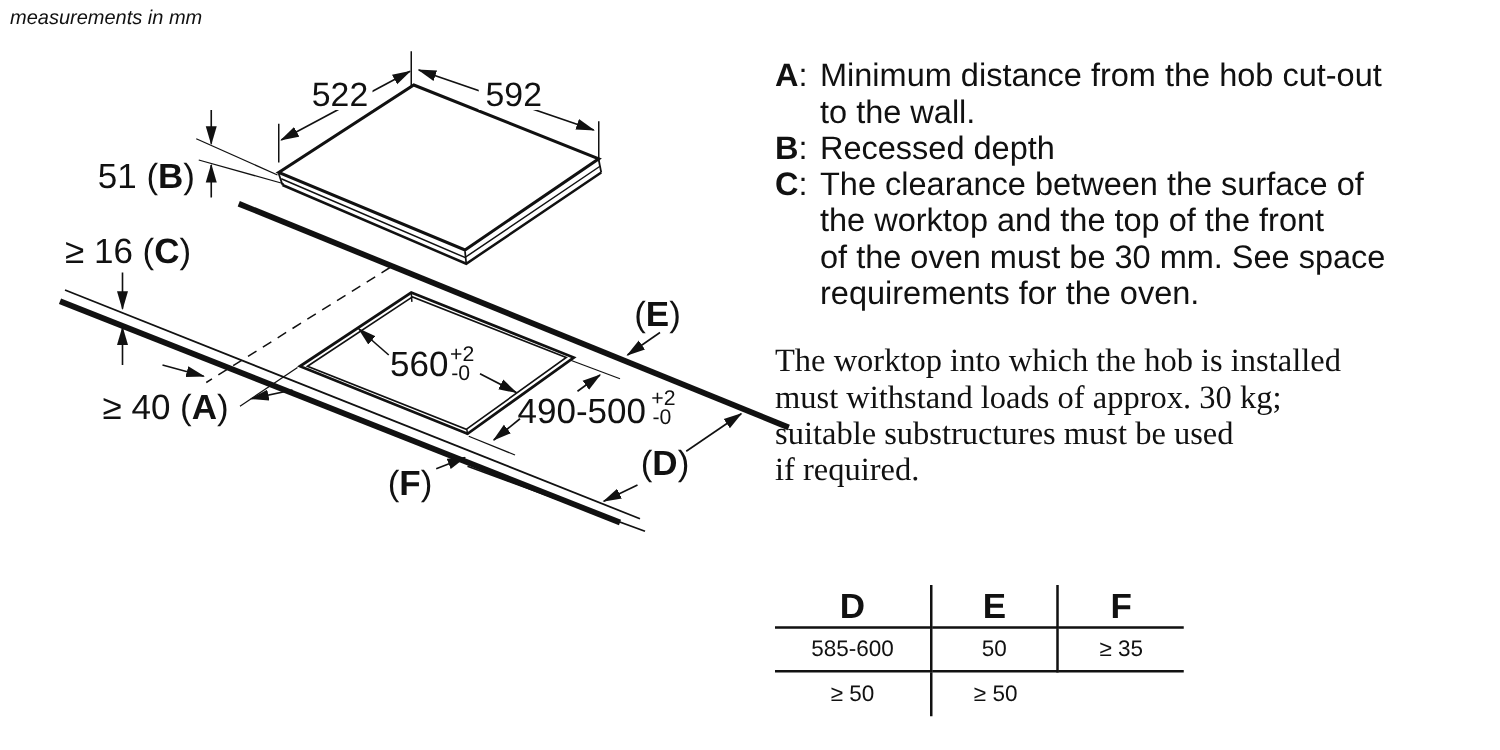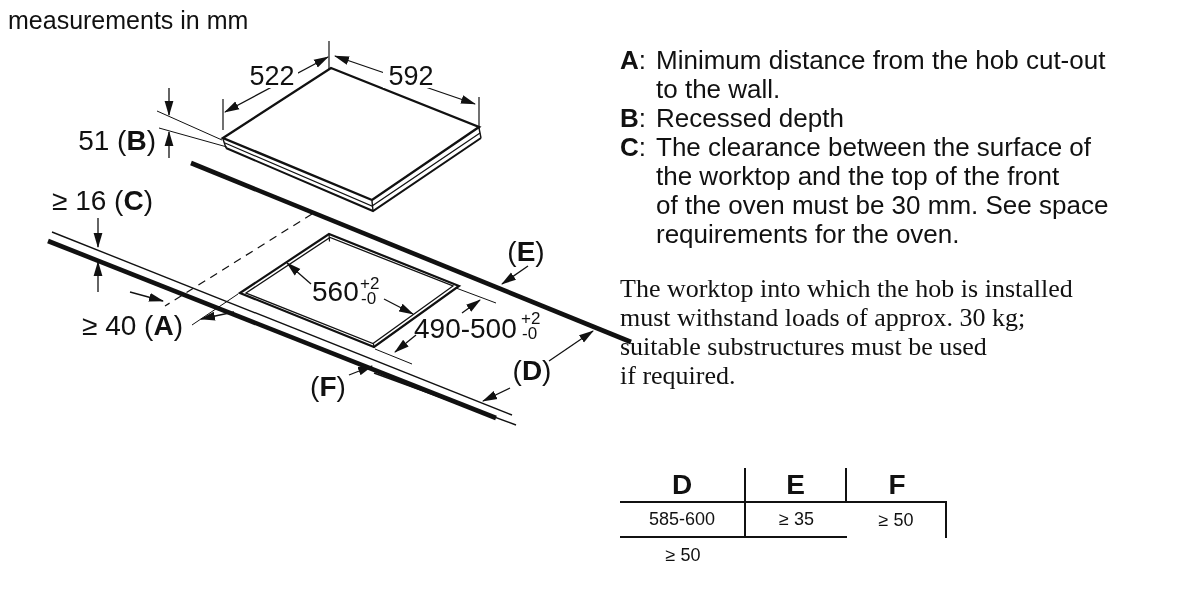--- a/index.html
+++ b/index.html
@@ -1,21 +1,21 @@
 <!DOCTYPE html>
 <html><head>
 <meta charset="utf-8">
 <style>
   html,body{margin:0;padding:0;}
   body{
     width:1200px;height:600px;position:relative;background:#ffffff;
     font-family:"Liberation Sans", sans-serif;color:#111;overflow:hidden;
   }
   .page-title{
-    position:absolute;left:8px;top:6px;font-size:25px;color:#111;white-space:nowrap;
+    position:absolute;left:8px;top:6px;font-size:16px;color:#111;white-space:nowrap;font-style:italic;
   }
   .diagram-wrap{position:absolute;left:0;top:0;width:620px;height:440px;padding-left:44px;}
   .diagram-wrap svg{display:block;}
   svg text{fill:#111;}
   .legend{position:absolute;left:620px;top:46px;width:560px;font-size:26px;line-height:29px;}
   .legend-item{display:flex;}
   .legend-key{width:36px;flex:0 0 36px;}
   .legend-key .k{font-weight:bold;}
   .legend-body{flex:1;}
   .note{position:absolute;left:620px;top:274px;width:560px;font-size:26px;line-height:29px;font-family:Liberation Serif, serif;}
@@ -167,17 +167,18 @@
   <div>suitable substructures must be used</div>
   <div>if required.</div>
 </div>
 
 <div class="spec-table">
   <div class="cell head vline hline">D</div>
   <div class="cell head vline hline">E</div>
   <div class="cell head hline">F</div>
 
   <div class="cell vline hline">585-600</div>
+  <div class="cell vline hline">50</div>
   <div class="cell hline">≥ 35</div>
 
   <div class="cell vline">≥ 50</div>
   <div class="cell">≥ 50</div>
 </div>
 
 </body></html>

